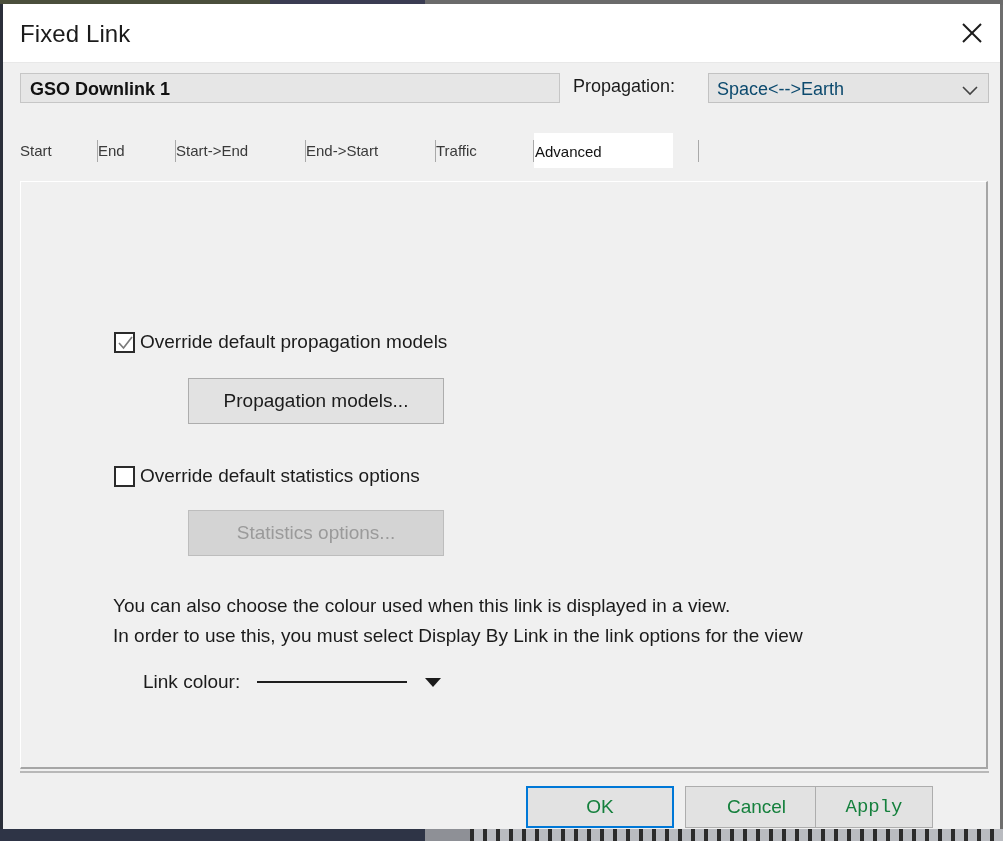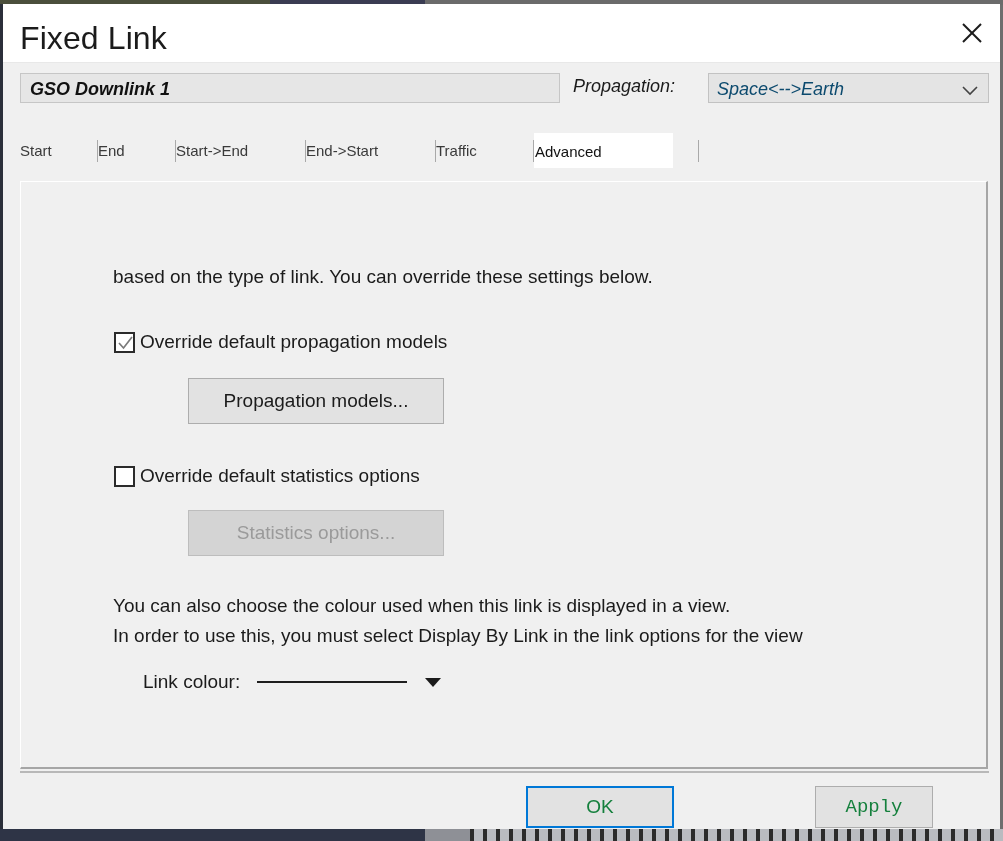--- a/index.html
+++ b/index.html
@@ -63,38 +63,37 @@
   
   .titlebar {
     position: relative;
     height: 58px;
     background: #ffffff;
     border-bottom: 1px solid #e8e8e8;
   }
   .title-text {
     position: absolute;
     left: 17px; top: 16px;
-    font-size: 32px;
+    font-size: 24px;
     color: #1b1b1b;
     letter-spacing: 0.1px;
   }
   .close-btn {
     position: absolute;
     right: 0; top: 0;
     width: 56px; height: 57px;
     display: flex; align-items: center; justify-content: center;
     cursor: pointer;
   }
   .close-btn svg { display: block; }
 
   
   .toprow {
     position: relative;
     height: 54px;
-    font-style: italic;
   }
   .name-field {
     position: absolute;
     left: 17px; top: 10px;
     width: 540px; height: 30px;
     background: #e6e6e6;
     border: 1px solid #c6c6c6;
     box-sizing: border-box;
     font-size: 18px;
     font-weight: bold;
@@ -343,21 +342,20 @@
     <div class="tab active" style="left:514px;width:139px;">
       <span>Advanced</span>
     </div>
     <div class="tab" style="left:653px;width:26px;">
       <span class="sep"></span>
     </div>
   </div>
 
   <div class="panel">
 
-    <div class="para intro" style="top:80px;">based on the type of link. You can override these settings below.</div>
 
     <div class="cbrow cb1">
       <span class="cbbox">
         <span>
           <svg width="17" height="17" viewBox="0 0 17 17">
             <polyline points="2,8 6.5,13 15,2" fill="none" stroke="#7a7a7a" stroke-width="1.7"></polyline>
           </svg>
         </span>
       </span>
       <span class="cblabel">Override default propagation models</span>
@@ -383,15 +381,16 @@
           <svg width="16" height="9" viewBox="0 0 16 9">
             <polygon points="0,0 16,0 8,9" fill="#1b1b1b"></polygon>
           </svg>
         </span>
       </span>
     </div>
   </div>
 
   <div class="footer-sep"></div>
   <div class="fbtn ok" style="border-color: rgb(0, 120, 215);">OK</div>
+  <div class="fbtn cancel">Cancel</div>
   <div class="fbtn apply">Apply</div>
 
 </div>
 
 </body></html>

